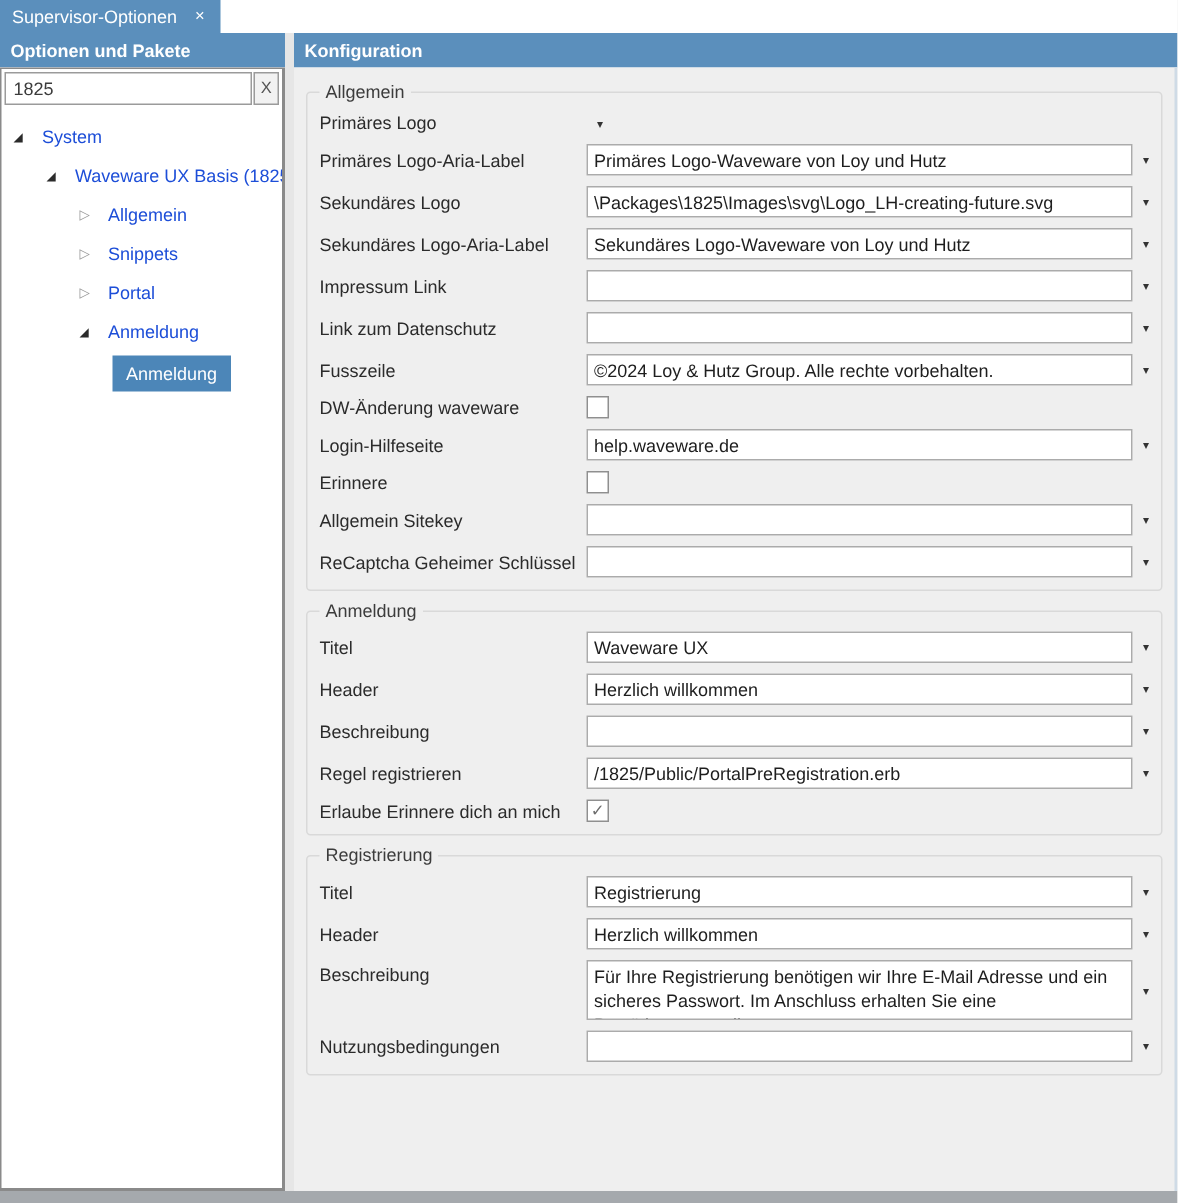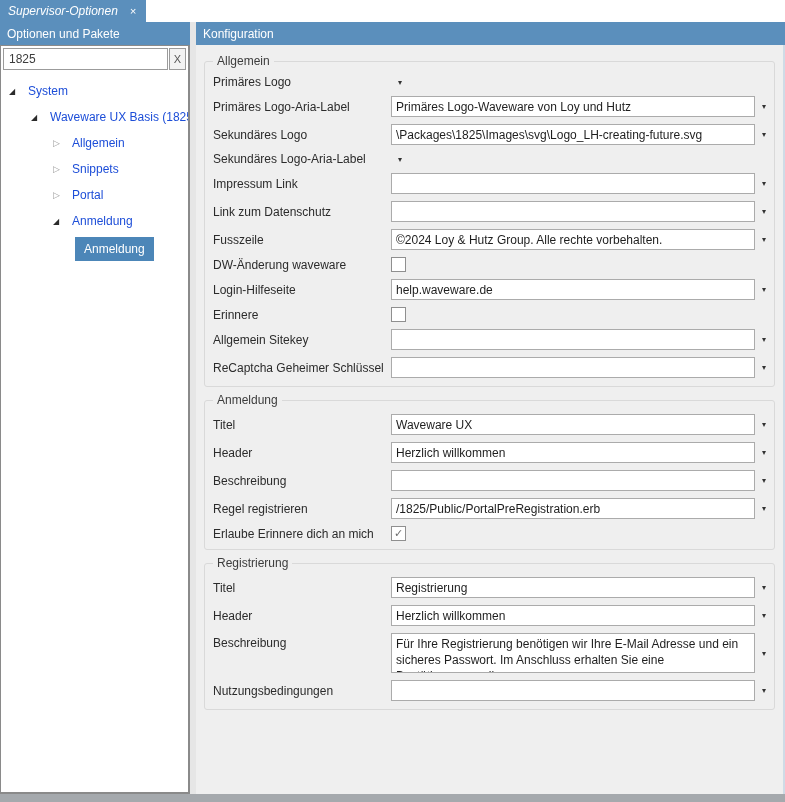--- a/index.html
+++ b/index.html
@@ -13,36 +13,36 @@
     flex-direction: column;
   }
   :root {
     --accent: #5b8fbc;
     --selection: #4c86b8;
     --panel-bg: #efefef;
     --input-border: #ababab;
     --group-border: #d9d9d9;
   }
   
-  .tabbar { height: 22px; background: #ffffff; display: flex; flex-shrink: 0; font-style: italic; }
+  .tabbar { height: 22px; background: #ffffff; display: flex; flex-shrink: 0; }
   .tab {
     background: var(--accent); color: #fff;
     display: flex; align-items: center;
     padding: 0 10px 0 8px; height: 22px; cursor: default;
   }
   .tab-title { margin-right: 12px; }
   .tab-close { font-size: 11px; line-height: 1; cursor: pointer; }
   
   .cols { flex: 1; display: flex; min-height: 0; }
   .left { width: 190px; flex-shrink: 0; display: flex; flex-direction: column; }
   .splitter { width: 6px; background: #e6e6e6; flex-shrink: 0; cursor: ew-resize; }
   .right { flex: 1; display: flex; flex-direction: column; min-width: 0; }
   .panel-header {
     height: 23px; background: var(--accent); color: #fff;
-    font-weight: normal; display: flex; align-items: center;
+    font-weight: bold; display: flex; align-items: center;
     padding-left: 7px; flex-shrink: 0;
   }
   
   .left-body {
     flex: 1; background: #fff;
     border: 1px solid #8a8a8a; border-right-width: 2px; border-bottom-width: 2px;
     display: flex; flex-direction: column; min-height: 0;
   }
   .search-row { display: flex; margin: 2px 2px 0 2px; height: 22px; flex-shrink: 0; }
   .search-input {
@@ -177,20 +177,21 @@
           </div>
           <div class="row">
             <span class="row-label">Sekundäres Logo</span>
             <input class="text-input" value="\Packages\1825\Images\svg\Logo_LH-creating-future.svg" style="">
             <span class="dd-wrap">
               <span class="dd-arrow">▾</span>
             </span>
           </div>
           <div class="row">
             <span class="row-label">Sekundäres Logo-Aria-Label</span>
+            <input class="text-input" value="Sekundäres Logo-Waveware von Loy und Hutz" style="">
             <span class="dd-wrap">
               <span class="dd-arrow">▾</span>
             </span>
           </div>
           <div class="row">
             <span class="row-label">Impressum Link</span>
             <input class="text-input" value="" style="">
             <span class="dd-wrap">
               <span class="dd-arrow">▾</span>
             </span>

